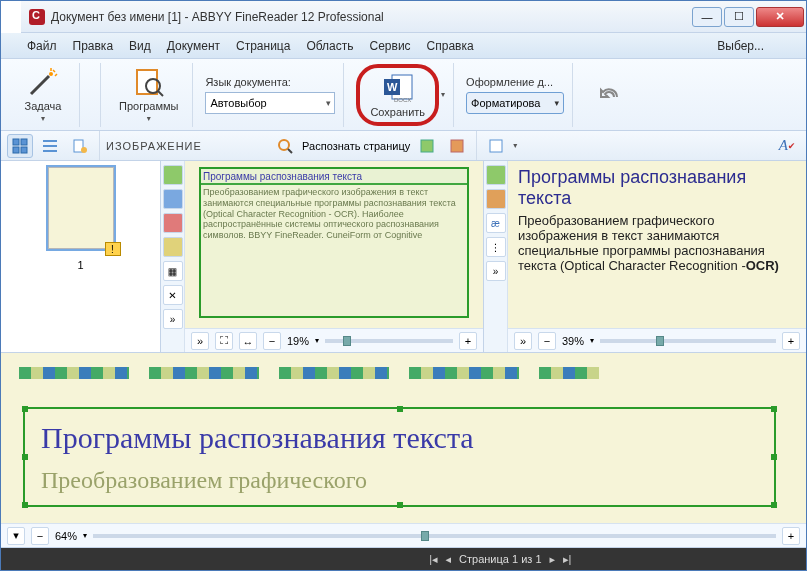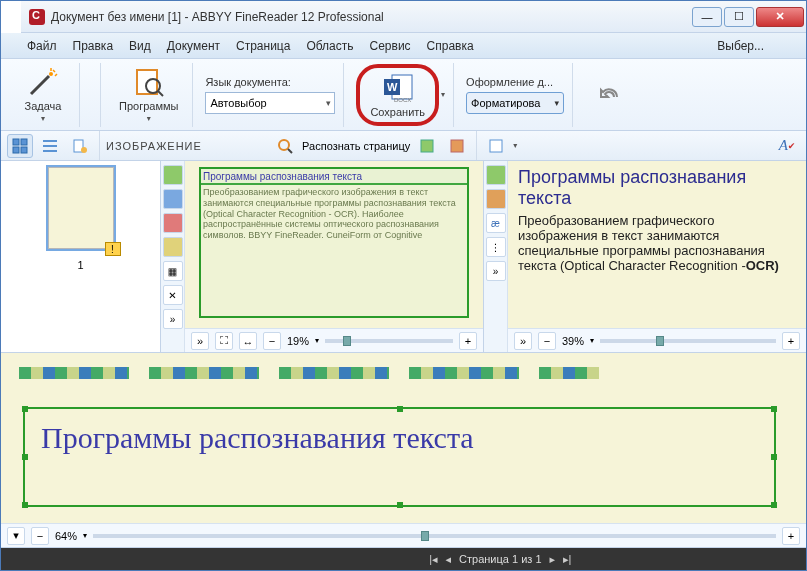--- a/index.html
+++ b/index.html
@@ -306,20 +306,21 @@
         <div class="big-region" style="left:22px;top:54px;right:30px;bottom:16px">
           <div class="h" style="left:-3px;top:-3px"></div>
             <div class="h" style="right:-3px;top:-3px"></div>
           <div class="h" style="left:-3px;bottom:-3px"></div>
             <div class="h" style="right:-3px;bottom:-3px"></div>
           <div class="h" style="left:50%;top:-3px;margin-left:-3px"></div>
             <div class="h" style="left:50%;bottom:-3px;margin-left:-3px"></div>
           <div class="h" style="top:50%;left:-3px;margin-top:-3px"></div>
             <div class="h" style="top:50%;right:-3px;margin-top:-3px"></div>
           <div class="big-text">Программы распознавания текста</div>
+          <div class="big-sub">Преобразованием графического</div>
         </div>
       </div>
       <div class="zoom-bar">
         <div class="zbtn">▾</div>
         <div class="zbtn">−</div>
         <span>64%</span>
           <span style="font-size:8px">▾</span>
         <div style="flex:1;height:4px;background:#ccd8e8;position:relative">
             <div style="position:absolute;left:48%;top:-3px;width:8px;height:10px;background:#7aa;border:1px solid #588"></div>
           </div>

